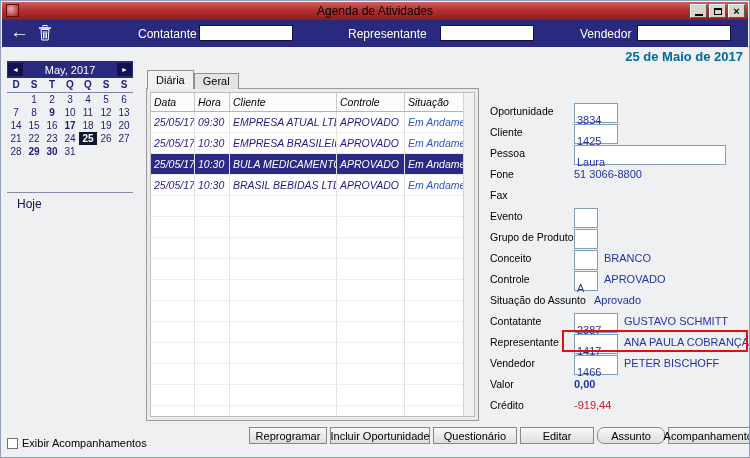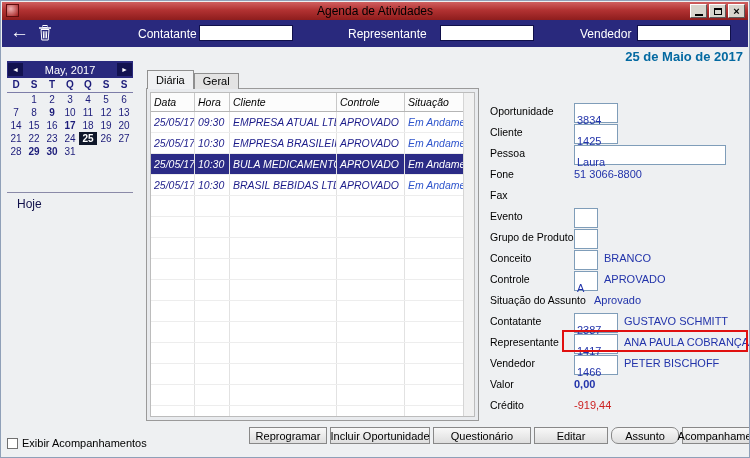--- a/index.html
+++ b/index.html
@@ -75,21 +75,21 @@
   .t-sit{left:104px;}
   .dval.bold{font-weight:bold;}
   .dval.neg{color:#cc2222;}
   .red-box{position:absolute;left:561px;top:329px;width:186px;height:22px;border:2px solid #e01010;box-sizing:border-box;z-index:5;}
 
   
   .btnbar{position:absolute;left:248px;top:426px;display:flex;gap:3px;}
   .btn{height:17px;font-size:11px;color:#000;background:linear-gradient(#f8f8f8,#dedede);border:1px solid #888;display:flex;align-items:center;justify-content:center;box-sizing:border-box;cursor:default;white-space:nowrap;}
   .btn:nth-child(1){width:78px;}
   .btn:nth-child(2){width:100px;}
-  .btn:nth-child(3){width:98px;}
+  .btn:nth-child(3){width:84px;}
   .btn:nth-child(4){width:74px;}
   .btn:nth-child(5){width:68px;border-radius:7px;}
   .btn:nth-child(6){width:86px;}
 
   
   .chkrow{position:absolute;left:6px;top:436px;display:flex;align-items:center;gap:4px;font-size:11px;color:#000;}
   .cb{width:11px;height:11px;background:#fff;border:1px solid #707070;box-sizing:border-box;cursor:default;}
 </style>
 </head>
 <body>

